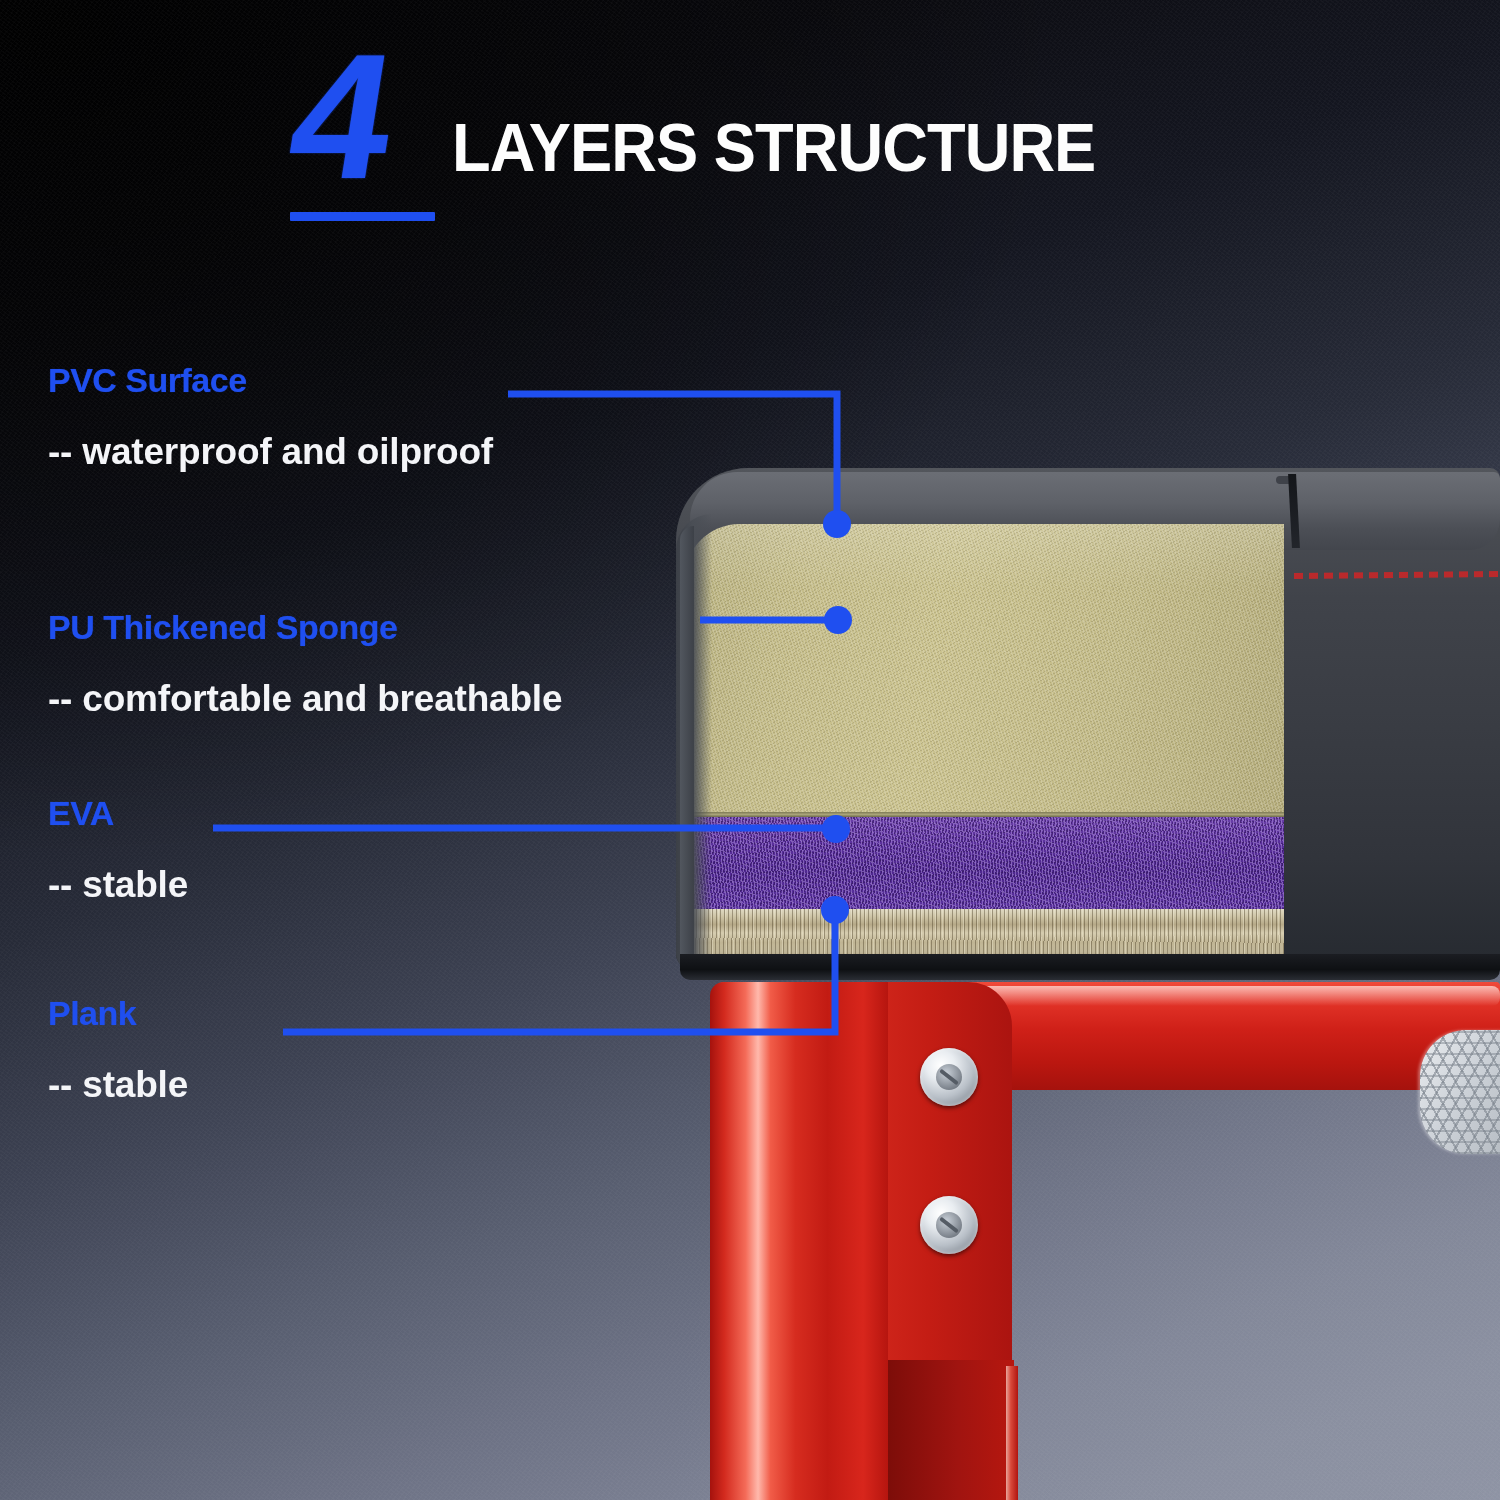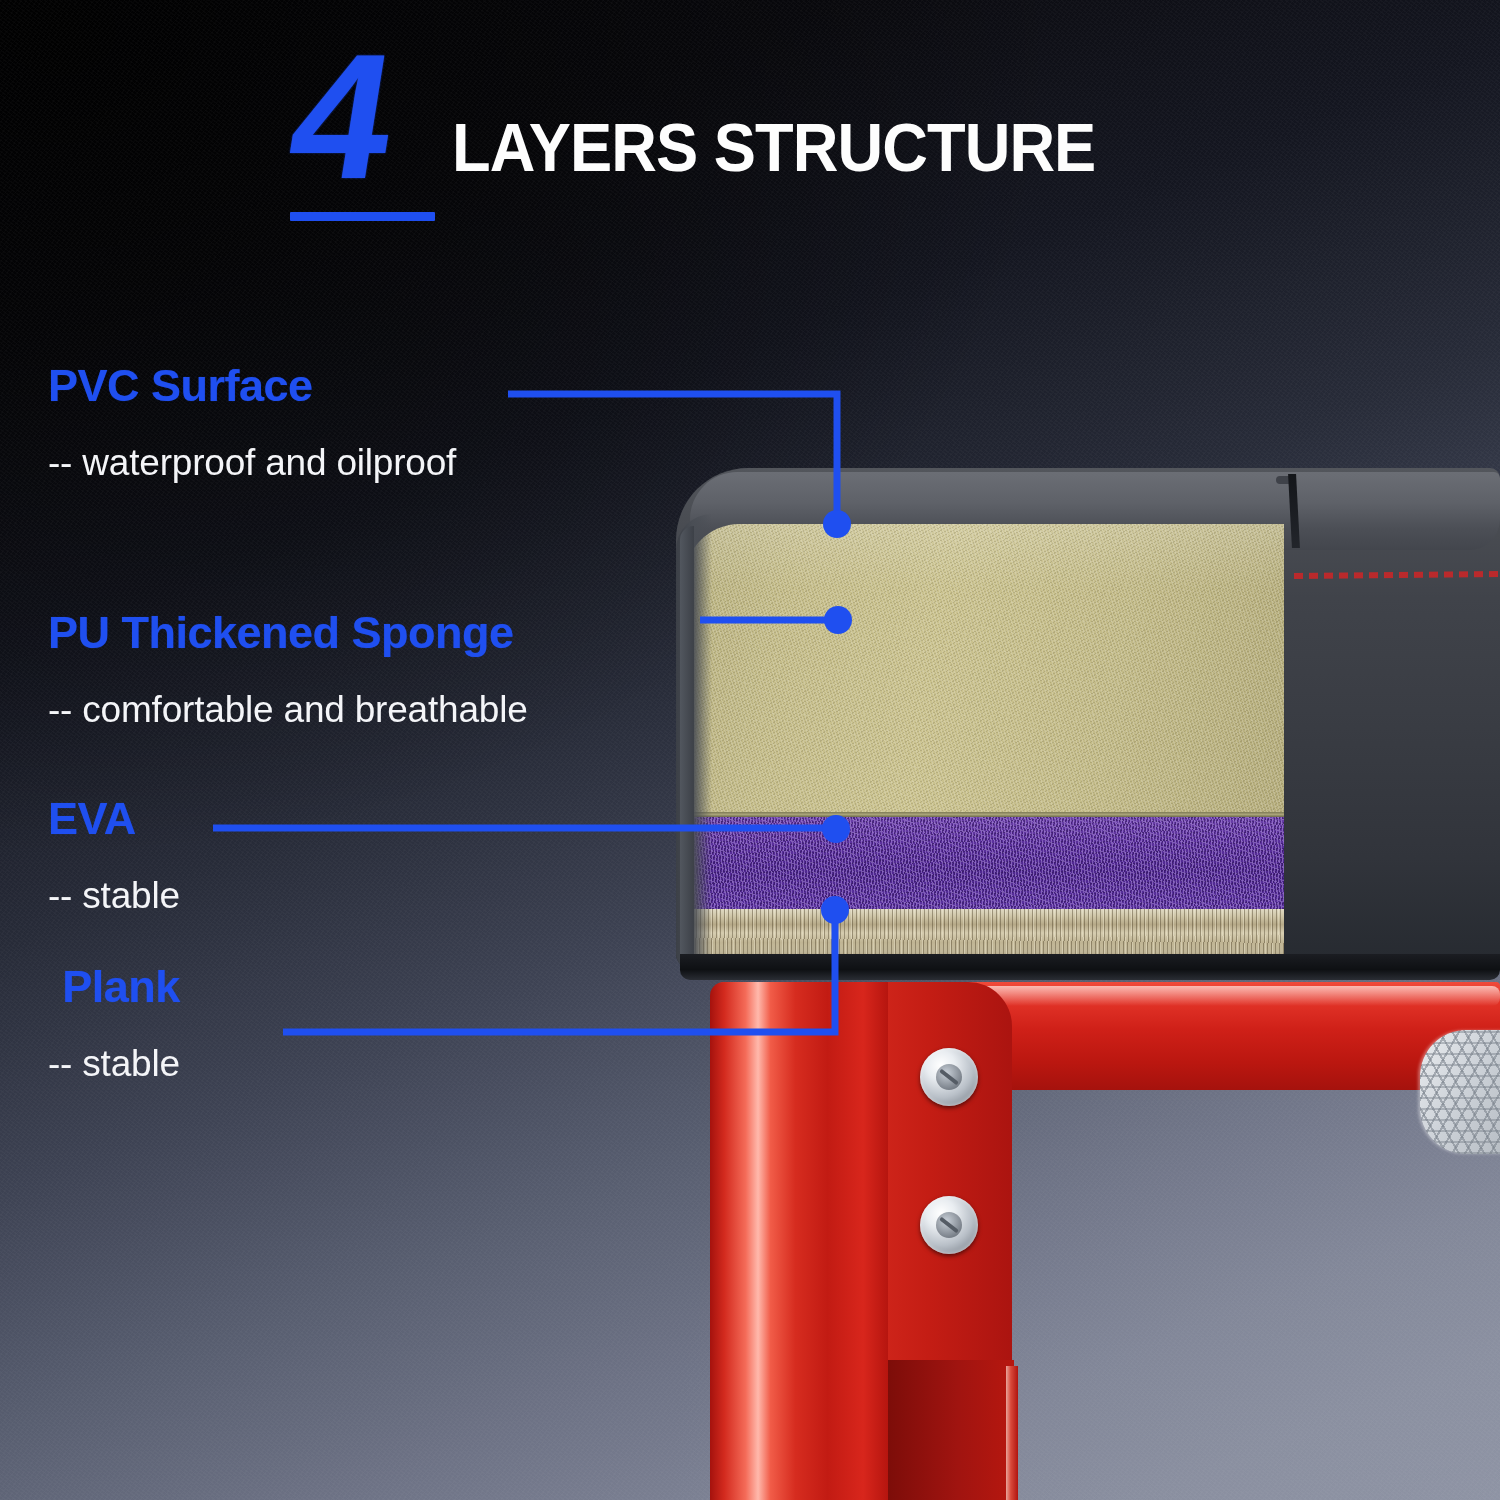--- a/index.html
+++ b/index.html
@@ -50,32 +50,32 @@
     transform:scaleX(.93); transform-origin:left center;
   }
   #title-rule {
     position:absolute; left:290px; top:212px;
     width:145px; height:9px; background:#1f4ff0; border-radius:1px;
   }
 
   
   .lbl { position:absolute; }
   .lbl .head {
-    font-size:45px; font-weight:bold; color:#1f4ff0;
+    font-size:34px; font-weight:bold; color:#1f4ff0;
     line-height:1; white-space:nowrap; letter-spacing:-.5px;
     text-shadow:0 0 1px rgba(31,79,240,.55);
   }
   .lbl .sub {
     font-size:37px; color:#f4f5f8; line-height:1;
-    white-space:nowrap; margin-top:36px; letter-spacing:-.2px;
+    white-space:nowrap; margin-top:36px; letter-spacing:-.2px;font-weight:bold;
   }
   #lbl-pvc    { left:48px; top:363px; }
   #lbl-pu     { left:48px; top:610px; }
   #lbl-eva    { left:48px; top:796px; }
-  #lbl-plank  { left:48px; top:964px;text-align:right; }
+  #lbl-plank  { left:48px; top:996px; }
 
   
   #leads { position:absolute; inset:0; }
 
   
   #photo { position:absolute; left:676px; top:468px; width:824px; height:1032px; }
 
   
   #pad-shell {
     position:absolute; left:0; top:0; width:824px; height:500px;

